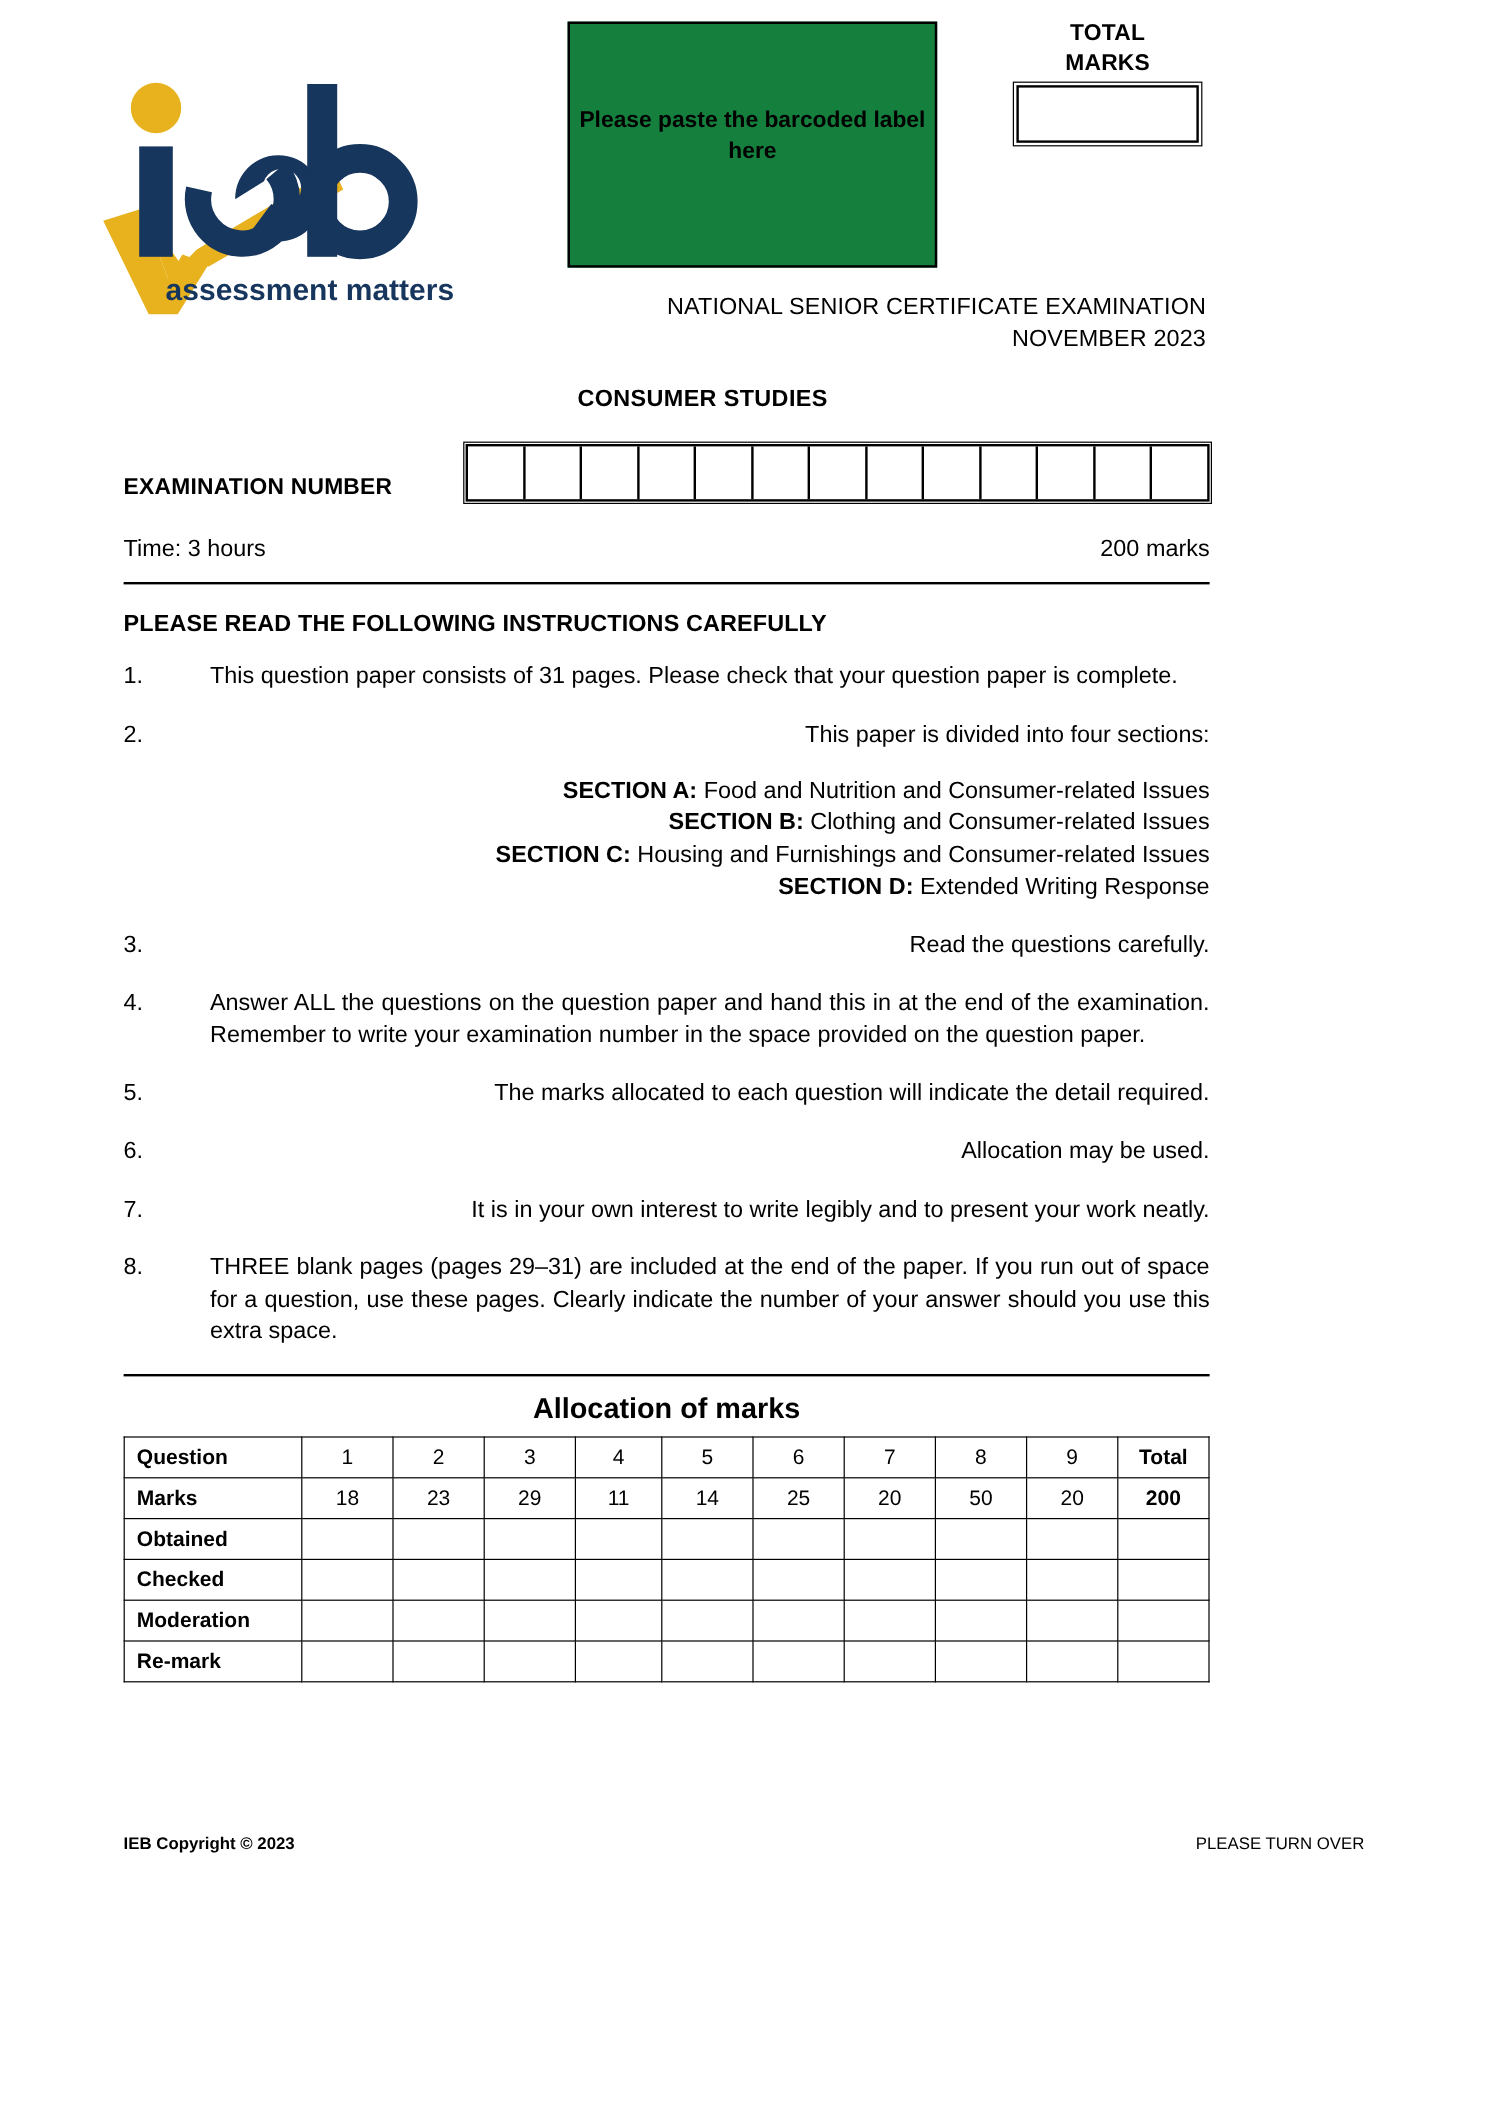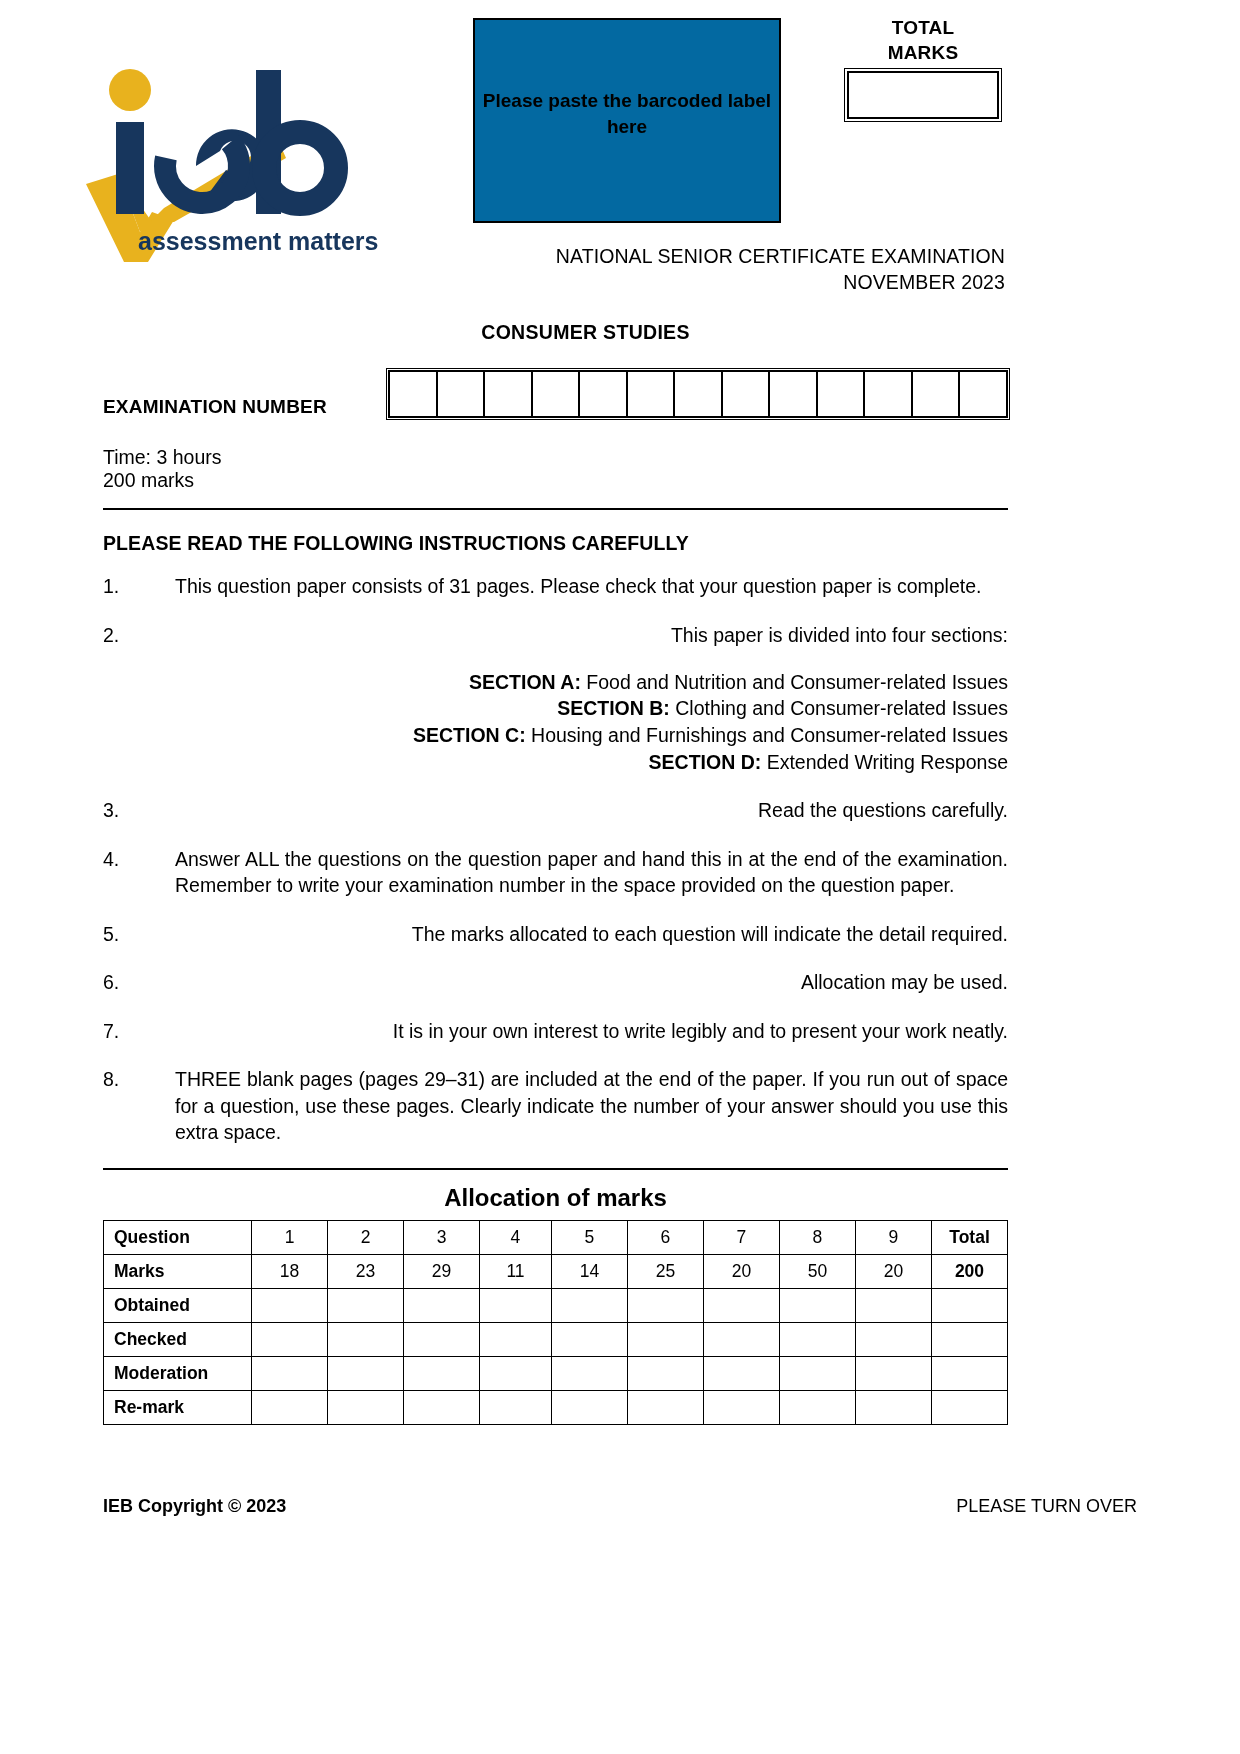--- a/index.html
+++ b/index.html
@@ -40,21 +40,21 @@
   }
   .logo svg { display: block; }
 
   .barcode-box {
     position: absolute;
     left: 370px;
     top: 18px;
     width: 308px;
     height: 205px;
     border: 2px solid #000;
-    background: #0369a1;
+    background: #15803d;
   }
   .barcode-box .bc-text {
     position: absolute;
     left: 0;
     right: 0;
     top: 68px;
     text-align: center;
     font-size: 19px;
     font-weight: bold;
     line-height: 1.35;
@@ -129,21 +129,20 @@
     border-right: 2px solid #000;
   }
   .exam-cell:last-child { border-right: none; }
 
   
   .time-row {
     margin-top: 28px;
     display: flex;
     justify-content: space-between;
     font-size: 19.5px;
-    flex-direction: column;
   }
   .rule {
     margin-top: 16px;
     border-top: 2px solid #000;
   }
 
   
   .instr-heading {
     margin-top: 22px;
     font-size: 19.5px;
@@ -205,24 +204,24 @@
   }
   table.alloc td.colhead { font-weight: normal; }
   table.alloc td.total-head { font-weight: bold; width: 76px; }
   table.alloc td.total-val { font-weight: bold; }
 
   
   .footer {
     position: absolute;
     left: 103px;
     right: 103px;
-    top: 1496px;
+    top: 1528px;
     display: flex;
     justify-content: space-between;
-    font-size: 18px;
+    font-size: 14px;
   }
   .footer .left { font-weight: bold; }
 </style>
 </head>
 <body>
 
 <div class="page">
   <div class="content">
 
     <div class="header">

